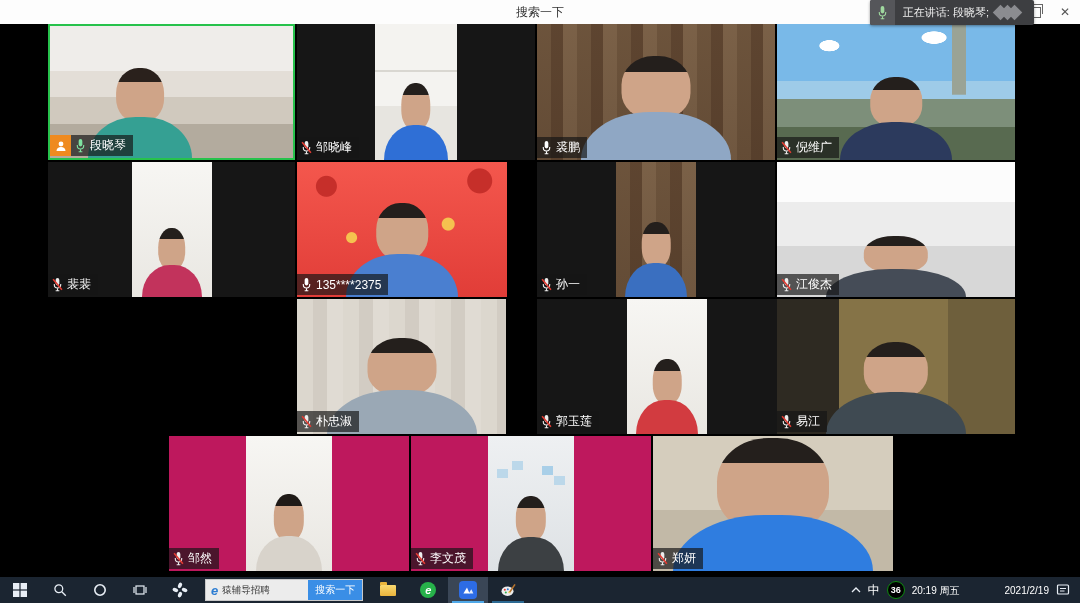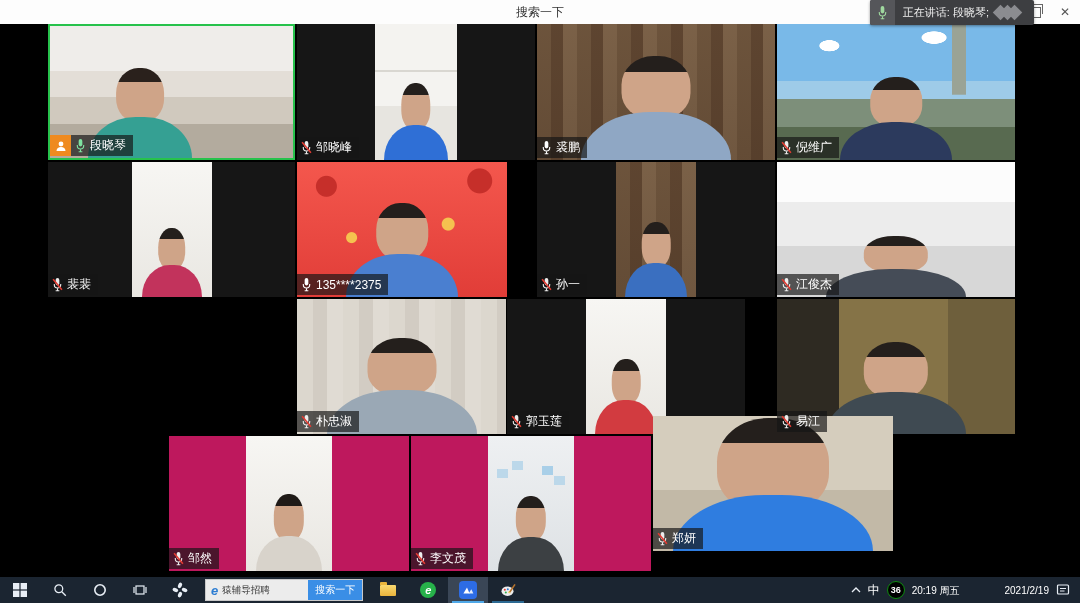--- a/index.html
+++ b/index.html
@@ -336,21 +336,21 @@
         <span class="seg">
 
       <svg class="mic m-off" width="11" height="15">
             <use href="#s-mic-x"></use>
           </svg>
       <span class="pname">朴忠淑</span>
     </span>
       </div>
   </div>
 
-  <div class="tile t-dark mic-off" style="left:507px;top:275px;width:238px;height:135px">
+  <div class="tile t-dark mic-off" style="left:537px;top:275px;width:260px;height:135px">
     <div class="video v-narrow bg-whitebright" style="width:80px">
       <div class="person" style="--sh:#d23b40;width:62px;height:78px"></div>
     </div>
     <div class="label">
         <span class="seg">
 
       <svg class="mic m-off" width="11" height="15">
             <use href="#s-mic-x"></use>
           </svg>
       <span class="pname">郭玉莲</span>
@@ -396,21 +396,21 @@
         <span class="seg">
 
       <svg class="mic m-off" width="11" height="15">
             <use href="#s-mic-x"></use>
           </svg>
       <span class="pname">李文茂</span>
     </span>
       </div>
   </div>
 
-  <div class="tile t-gray mic-off" style="left:653px;top:392px;width:240px;height:135px">
+  <div class="tile t-gray mic-off" style="left:653px;top:412px;width:240px;height:135px">
     <div class="video v-full bg-beige">
       <div class="person big-head" style="--sh:#2f7de0;width:200px;height:128px"></div>
     </div>
     <div class="label">
         <span class="seg">
 
       <svg class="mic m-off" width="11" height="15">
             <use href="#s-mic-x"></use>
           </svg>
       <span class="pname">郑妍</span>

